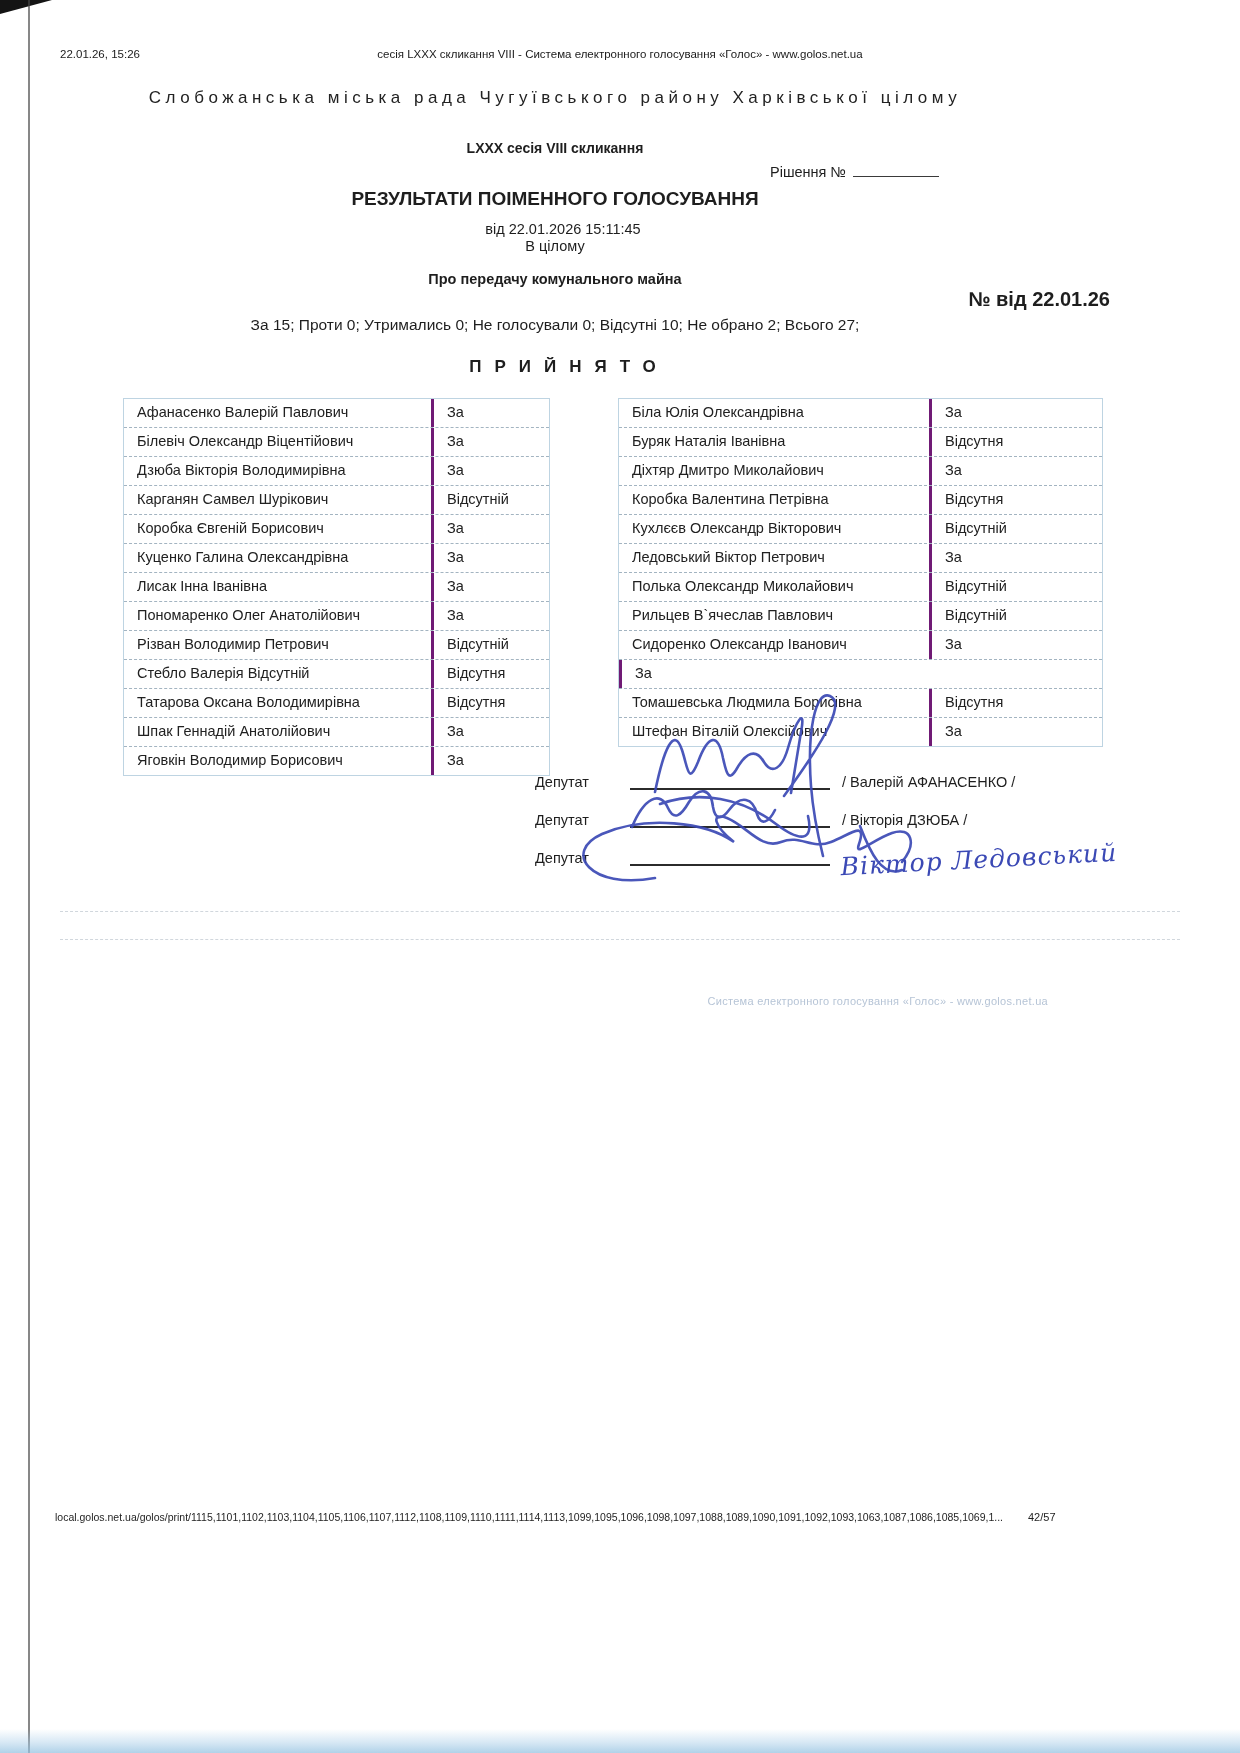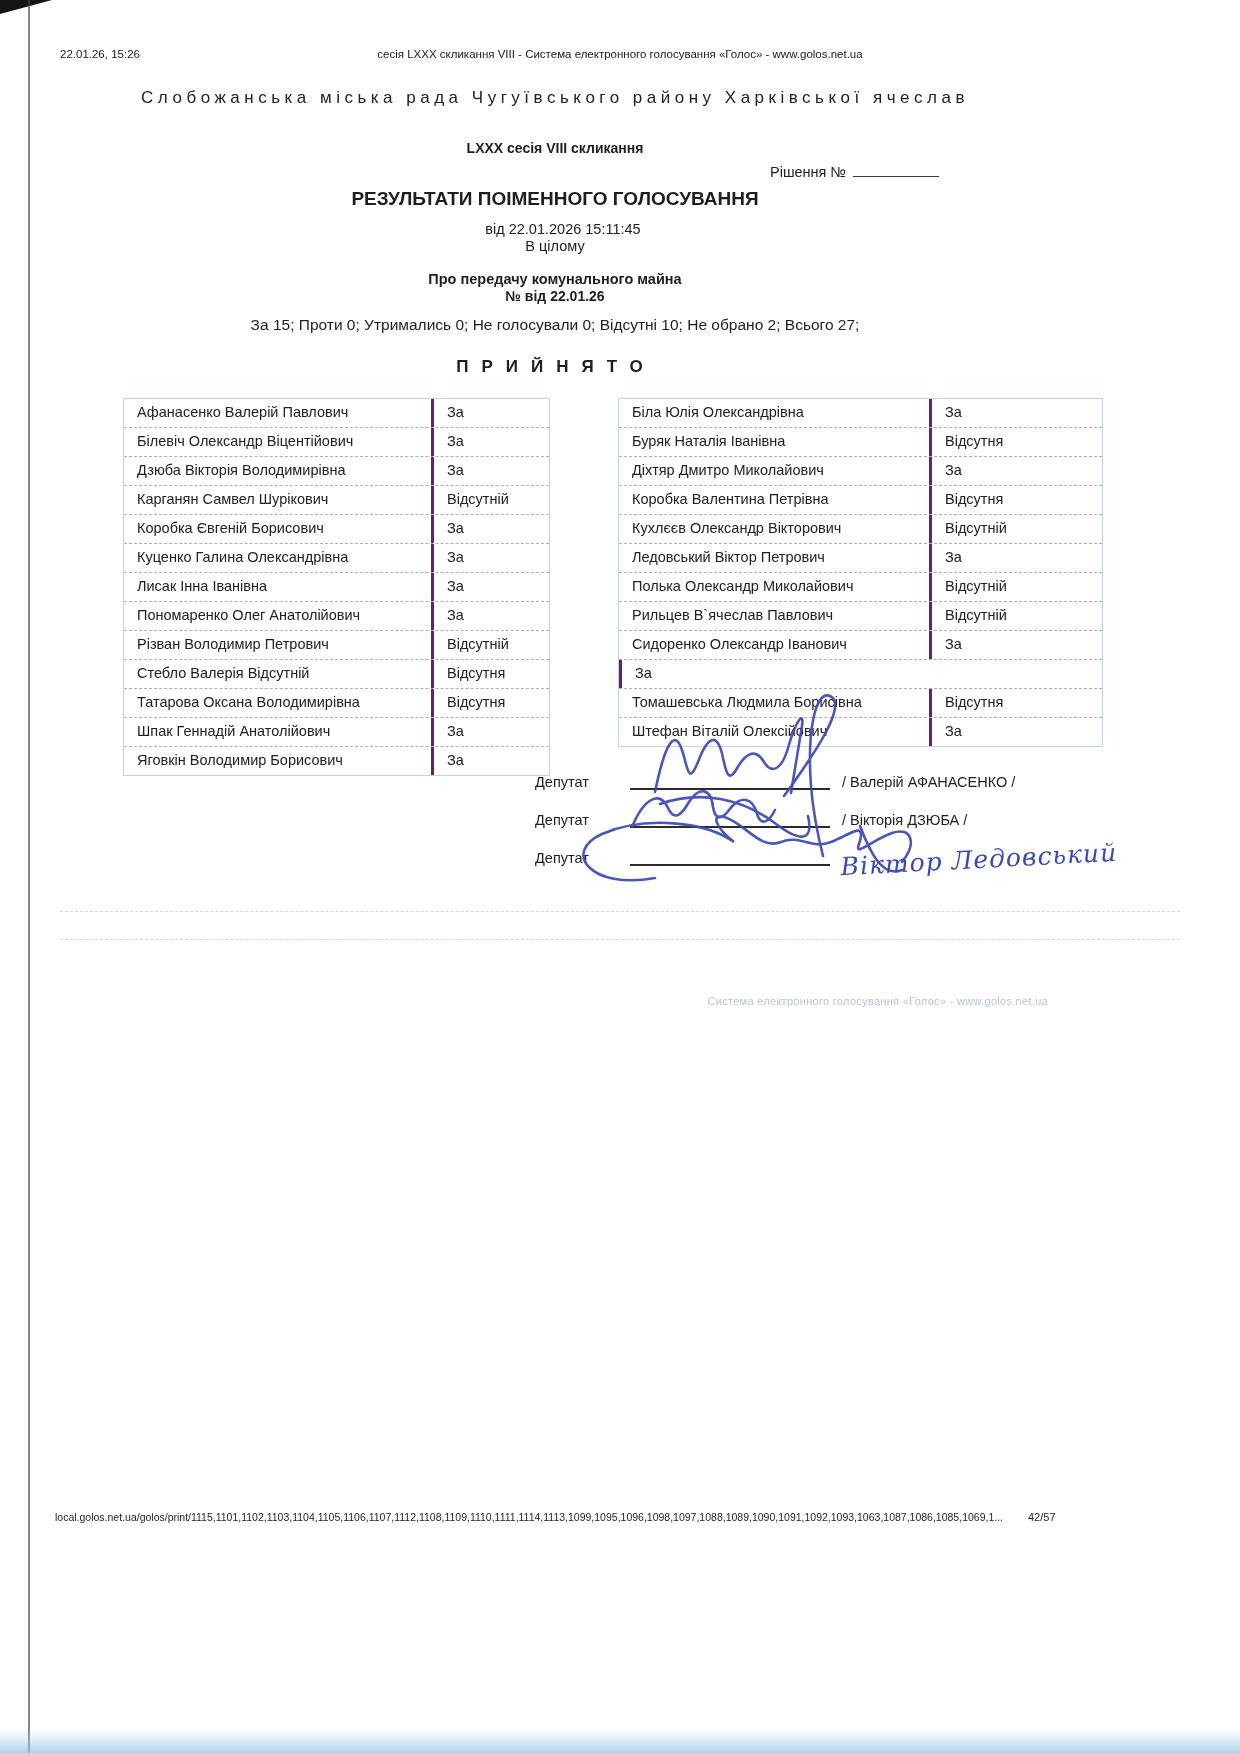--- a/index.html
+++ b/index.html
@@ -13,23 +13,23 @@
   .hdr{font-size:11.5px;color:#1a1a1a;}
   
   .council-title{top:88px;font-size:17px;letter-spacing:4.5px;color:#222;}
   .session-title{top:140px;font-size:14px;font-weight:bold;}
   .decision{top:163px;left:770px;font-size:14.5px;}
   .blank-line{display:inline-block;width:86px;border-bottom:1.6px solid #3a3a3a;height:13px;margin-left:7px;}
   .results-heading{top:188px;font-size:19px;font-weight:bold;}
   .vote-datetime{top:221px;font-size:14.5px;padding-left:8px;}
   .vote-scope{top:238px;font-size:14.5px;}
   .subject1{top:271px;font-size:14.5px;font-weight:bold;}
-  .subject2{top:288px;font-size:14px;font-weight:bold;}
+  .subject2{top:288px;font-size:20px;font-weight:bold;text-align:right;}
   .tally{top:316px;font-size:15.5px;}
-  .status{top:357px;font-size:17px;font-weight:bold;letter-spacing:13px;padding-left:1px;}
+  .status{top:357px;font-size:17px;font-weight:bold;letter-spacing:13px;padding-left:14px;}
   
   .vtable{position:absolute;top:398px;border:1px solid #bed4e2;}
   .vtable-left{left:123px;width:425px;}
   .vtable-right{left:618px;width:483px;}
   .vrow{display:flex;height:28px;}
   .vrow + .vrow{border-top:1px dashed #a3b4c1;}
   .cell{line-height:27px;font-size:14.5px;padding-left:13px;white-space:nowrap;overflow:hidden;color:#212121;}
   .cell.name{flex:1;}
   .cell.vote{border-left:3px solid #701a75;}
   .vtable-left .cell.vote{width:102px;}
@@ -60,21 +60,21 @@
 
 <div class="abs corner-mark"></div>
 <div class="abs edge-line"></div>
 <div class="abs artifact-dash" style="top:911px"></div>
 <div class="abs artifact-dash" style="top:939px"></div>
 <div class="abs bottom-strip"></div>
 
 <div class="abs hdr" style="left:60px;top:48px">22.01.26, 15:26</div>
 <div class="abs hdr" style="left:140px;right:140px;top:48px;text-align:center">сесія LXXX скликання VIII - Система електронного голосування «Голос» - www.golos.net.ua</div>
 
-<div class="abs center-line council-title">Слобожанська міська рада Чугуївського району Харківської ячеслав</div>
+<div class="abs center-line council-title">Слобожанська міська рада Чугуївського району Харківської цілому</div>
 <div class="abs center-line session-title">LXXX сесія VIII скликання</div>
 
 <div class="abs decision">
   <span>Рішення №</span><span class="blank-line"></span>
 </div>
 
 <div class="abs center-line results-heading">РЕЗУЛЬТАТИ ПОІМЕННОГО ГОЛОСУВАННЯ</div>
 <div class="abs center-line vote-datetime">від 22.01.2026 15:11:45</div>
 <div class="abs center-line vote-scope">В цілому</div>
 <div class="abs center-line subject1">Про передачу комунального майна</div>

